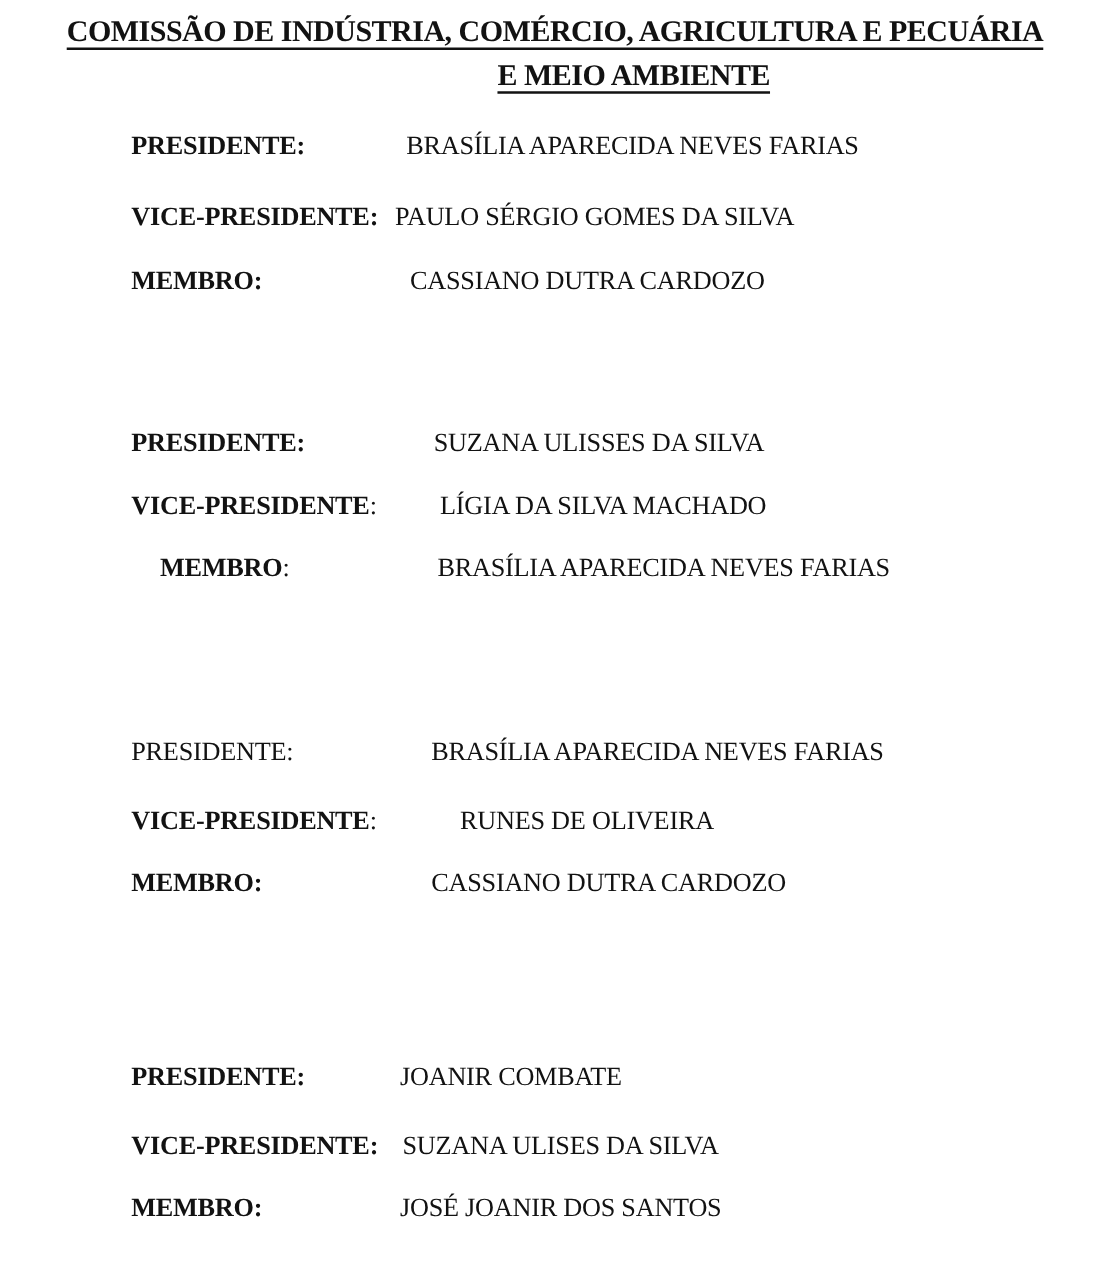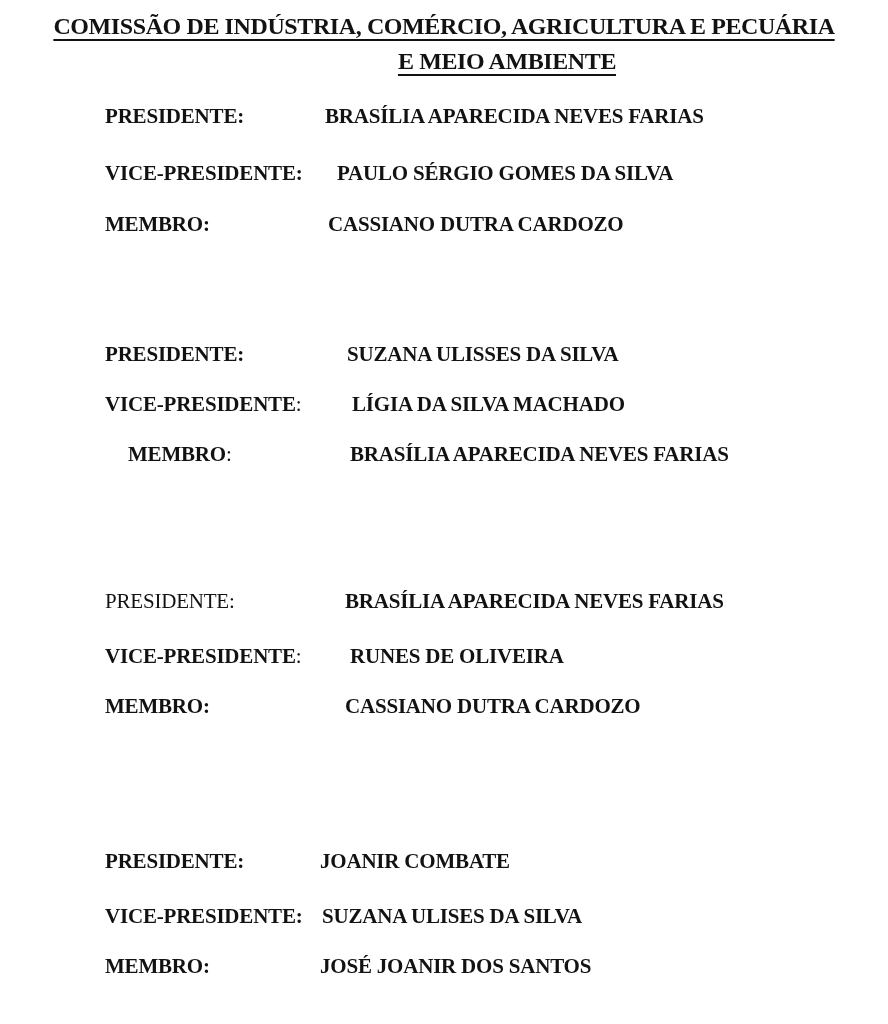--- a/index.html
+++ b/index.html
@@ -50,42 +50,42 @@
     font-weight: bold;
   }
   .row .lbl.reg {
     font-weight: normal;
   }
   .row .lbl .colon { font-weight: bold; }
   .row .lbl .colon.reg { font-weight: normal; }
   .row .lbl.reg .colon { font-weight: normal; }
   .row .val {
     position: absolute;
-    font-weight: bold;
+    font-weight: normal;
   }
 </style>
 </head>
 <body>
 
 <div class="doc">
 
   <div class="line heading" style="top:13px">
     <span class="u">COMISSÃO DE INDÚSTRIA, COMÉRCIO, AGRICULTURA E PECUÁRIA</span>
   </div>
   <div class="line heading indented" style="top:48px">
     <span class="u">E MEIO AMBIENTE</span>
   </div>
 
   <div class="line row" style="top:104px">
     <span class="lbl"><span>PRESIDENTE</span><span class="colon">:</span></span>
     <span class="val" style="left:325px">BRASÍLIA APARECIDA NEVES FARIAS</span>
   </div>
   <div class="line row" style="top:161px">
     <span class="lbl"><span>VICE-PRESIDENTE</span><span class="colon">:</span></span>
-    <span class="val" style="left:337px">PAULO SÉRGIO GOMES DA SILVA</span>
+    <span class="val" style="left:316px">PAULO SÉRGIO GOMES DA SILVA</span>
   </div>
   <div class="line row" style="top:212px">
     <span class="lbl"><span>MEMBRO</span><span class="colon">:</span></span>
     <span class="val" style="left:328px">CASSIANO DUTRA CARDOZO</span>
   </div>
 
 
   <div class="line row" style="top:342px">
     <span class="lbl"><span>PRESIDENTE</span><span class="colon">:</span></span>
     <span class="val" style="left:347px">SUZANA ULISSES DA SILVA</span>
@@ -99,21 +99,21 @@
     <span class="val" style="left:350px">BRASÍLIA APARECIDA NEVES FARIAS</span>
   </div>
 
 
   <div class="line row" style="top:589px">
     <span class="lbl reg"><span>PRESIDENTE</span><span class="colon">:</span></span>
     <span class="val" style="left:345px">BRASÍLIA APARECIDA NEVES FARIAS</span>
   </div>
   <div class="line row" style="top:644px">
     <span class="lbl"><span>VICE-PRESIDENTE</span><span class="colon reg">:</span></span>
-    <span class="val" style="left:350px">RUNES DE OLIVEIRA</span>
+    <span class="val" style="left:368px">RUNES DE OLIVEIRA</span>
   </div>
   <div class="line row" style="top:694px">
     <span class="lbl"><span>MEMBRO</span><span class="colon">:</span></span>
     <span class="val" style="left:345px">CASSIANO DUTRA CARDOZO</span>
   </div>
 
 
   <div class="line row" style="top:849px">
     <span class="lbl"><span>PRESIDENTE</span><span class="colon">:</span></span>
     <span class="val" style="left:320px">JOANIR COMBATE</span>

